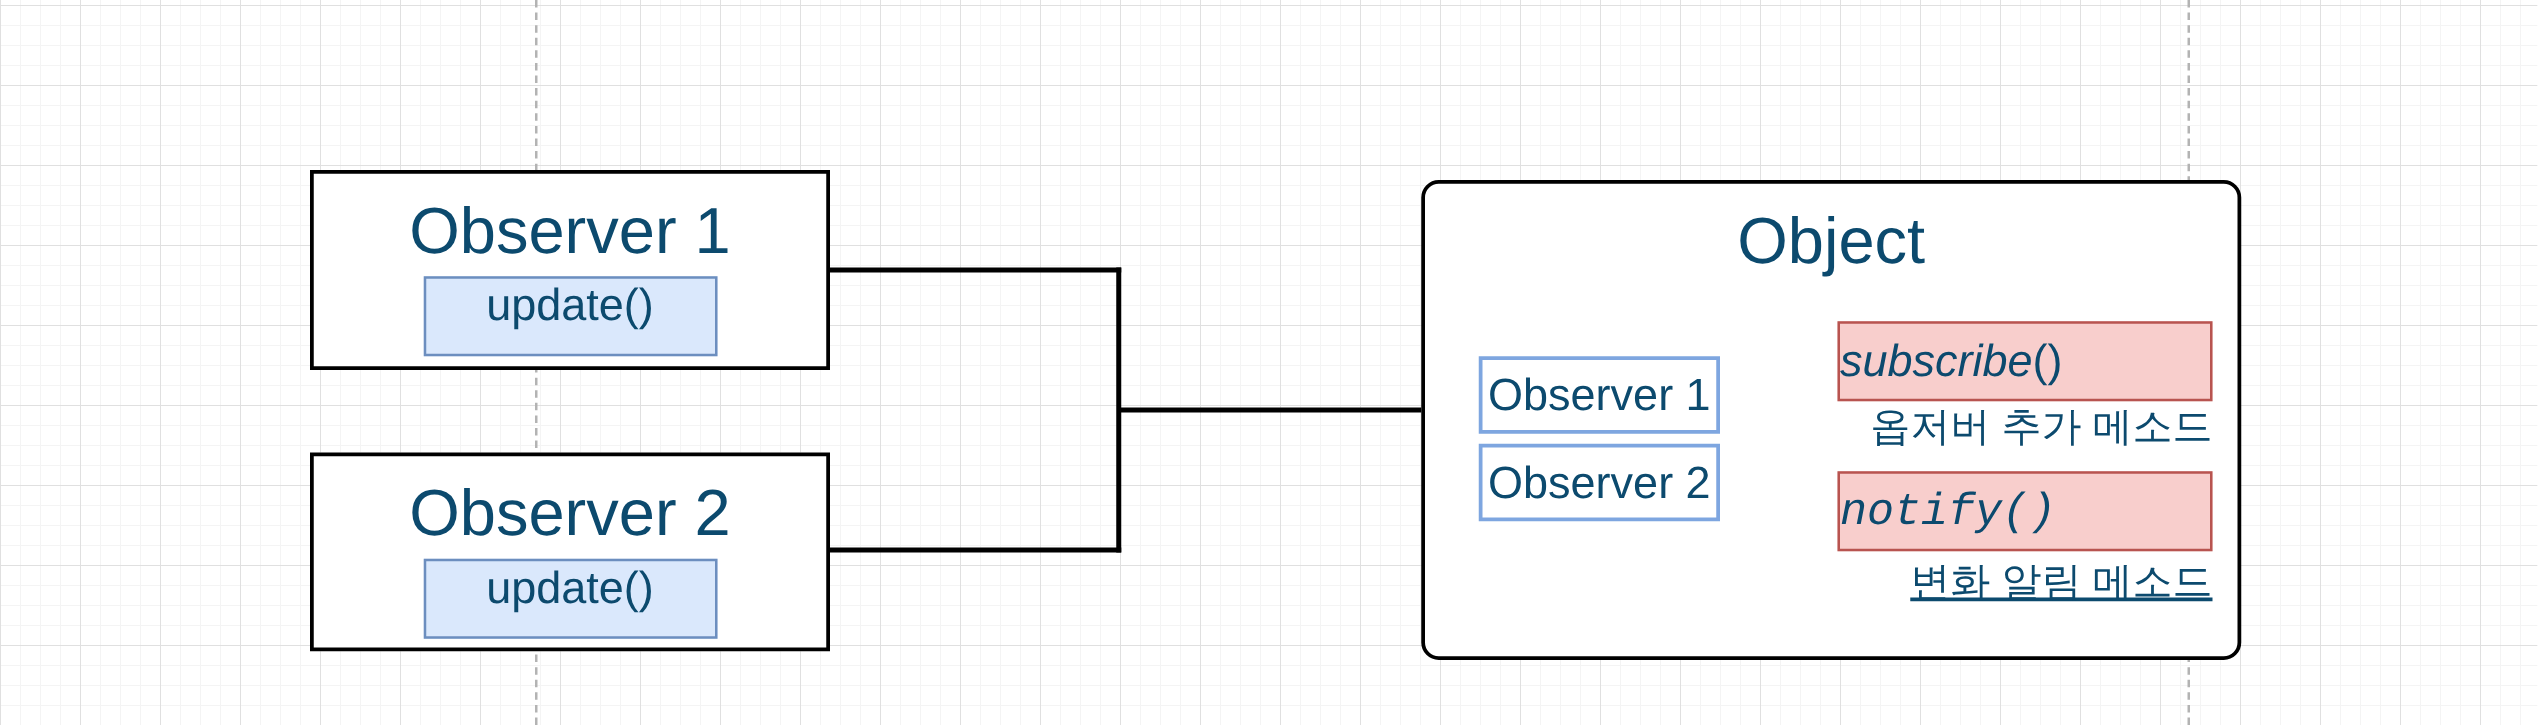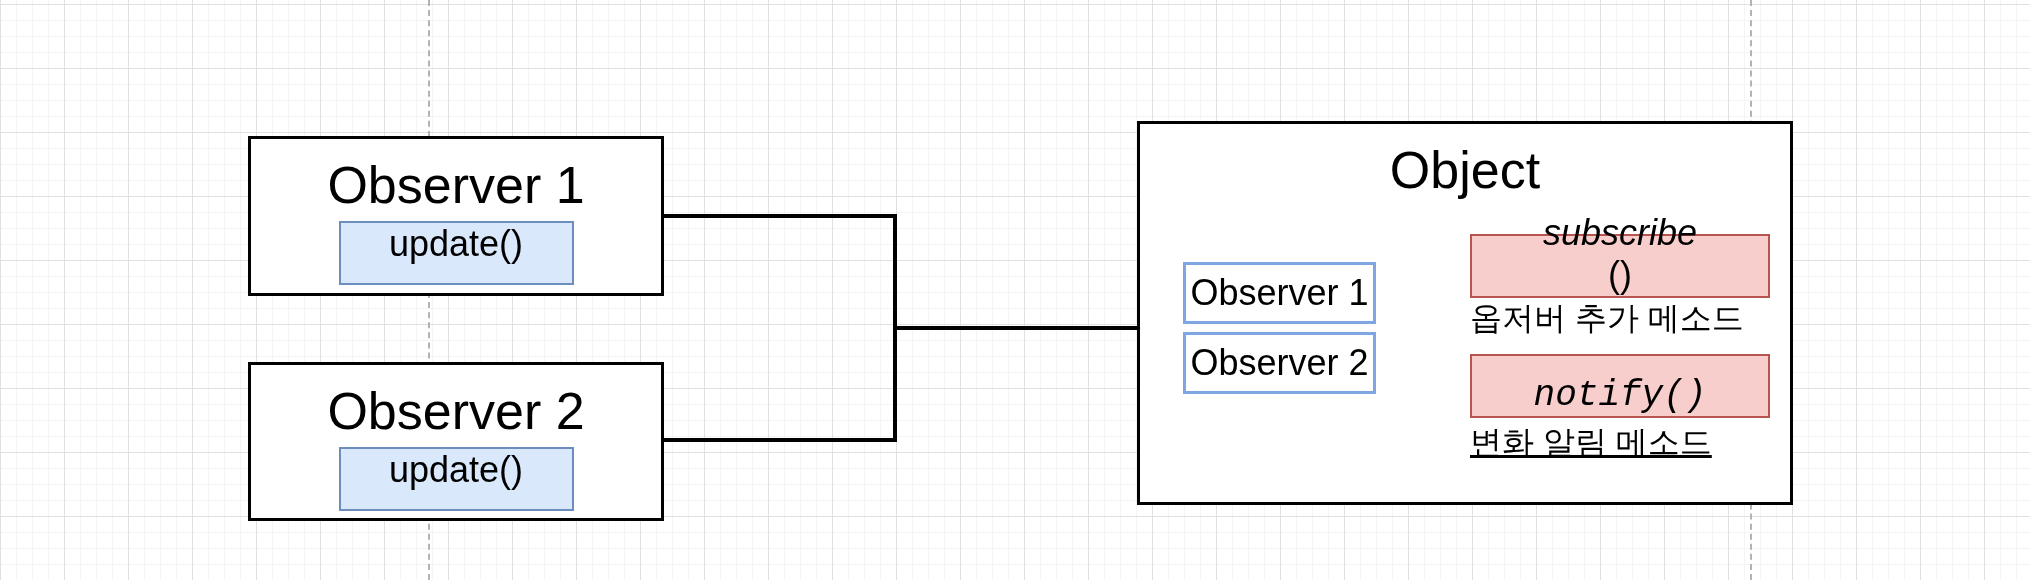--- a/index.html
+++ b/index.html
@@ -1,21 +1,21 @@
 <!DOCTYPE html>
 <html><head>
 <meta charset="utf-8">
 <style>
   html,body{margin:0;padding:0;background:#ffffff;}
   #canvas{
     position:relative;
     width:2030px;height:580px;
     overflow:hidden;
     font-family:"Liberation Sans","DejaVu Sans",sans-serif;
-    color:#000000;
+    color:#0c4a6e;
     background-color:#ffffff;
     background-image:
       linear-gradient(to right,#e0e0e0 1px,transparent 1px),
       linear-gradient(to bottom,#e0e0e0 1px,transparent 1px),
       linear-gradient(to right,#f4f4f4 1px,transparent 1px),
       linear-gradient(to bottom,#f4f4f4 1px,transparent 1px);
     background-size:64px 64px,64px 64px,16px 16px,16px 16px;
     background-position:0 0,0 4px,0 0,0 4px;
   }
   .guide{
@@ -37,44 +37,44 @@
   }
   #observer1-box{top:136px;}
   #observer2-box{top:362px;height:159px;}
   .obs-title{margin-top:14px;font-size:52px;line-height:64px;white-space:nowrap;}
   .method-btn{
     margin-top:4px;width:235px;height:64px;box-sizing:border-box;
     background:#dae8fc;border:2px solid #6c8ebf;
     display:flex;align-items:flex-start;justify-content:center;
     font-size:36px;white-space:nowrap;
   }
-  #object-box{left:1137px;top:121px;width:656px;height:384px;}
+  #object-box{left:1137px;top:144px;width:656px;height:384px;border-radius:14px;}
   .obj-title{
     position:absolute;left:0;right:0;top:14px;
     text-align:center;font-size:52px;line-height:64px;
   }
   .list-item{
     position:absolute;left:43px;width:193px;height:62px;box-sizing:border-box;
     background:#ffffff;border:3px solid #7ea6e0;
     display:flex;align-items:center;justify-content:center;
     font-size:36px;white-space:nowrap;
   }
   #list-item-1{top:138px;}
   #list-item-2{top:208px;}
   .pink-box{
     position:absolute;left:330px;width:300px;height:64px;box-sizing:border-box;
     background:#f8cecc;border:2px solid #b85450;
-    display:flex;align-items:center;justify-content:flex-end;
-    font-size:36px;white-space:nowrap;flex-direction:column;
+    display:flex;align-items:center;justify-content:flex-start;
+    font-size:36px;white-space:nowrap;
   }
   #subscribe-box{top:110px;}
   #notify-box{top:230px;font-family:Liberation Mono, monospace;}
   .italic{font-style:italic;}
   .klabel{
-    position:absolute;text-align:left;
+    position:absolute;text-align:right;
     font-size:32px;line-height:40px;white-space:nowrap;
   }
   #list-label{left:43px;width:193px;top:288px;}
   #subscribe-label{left:330px;width:300px;top:174px;}
   #notify-label{left:330px;width:300px;top:298px;text-decoration:underline;}
 </style>
 </head>
 <body>
 
 <div id="canvas">

